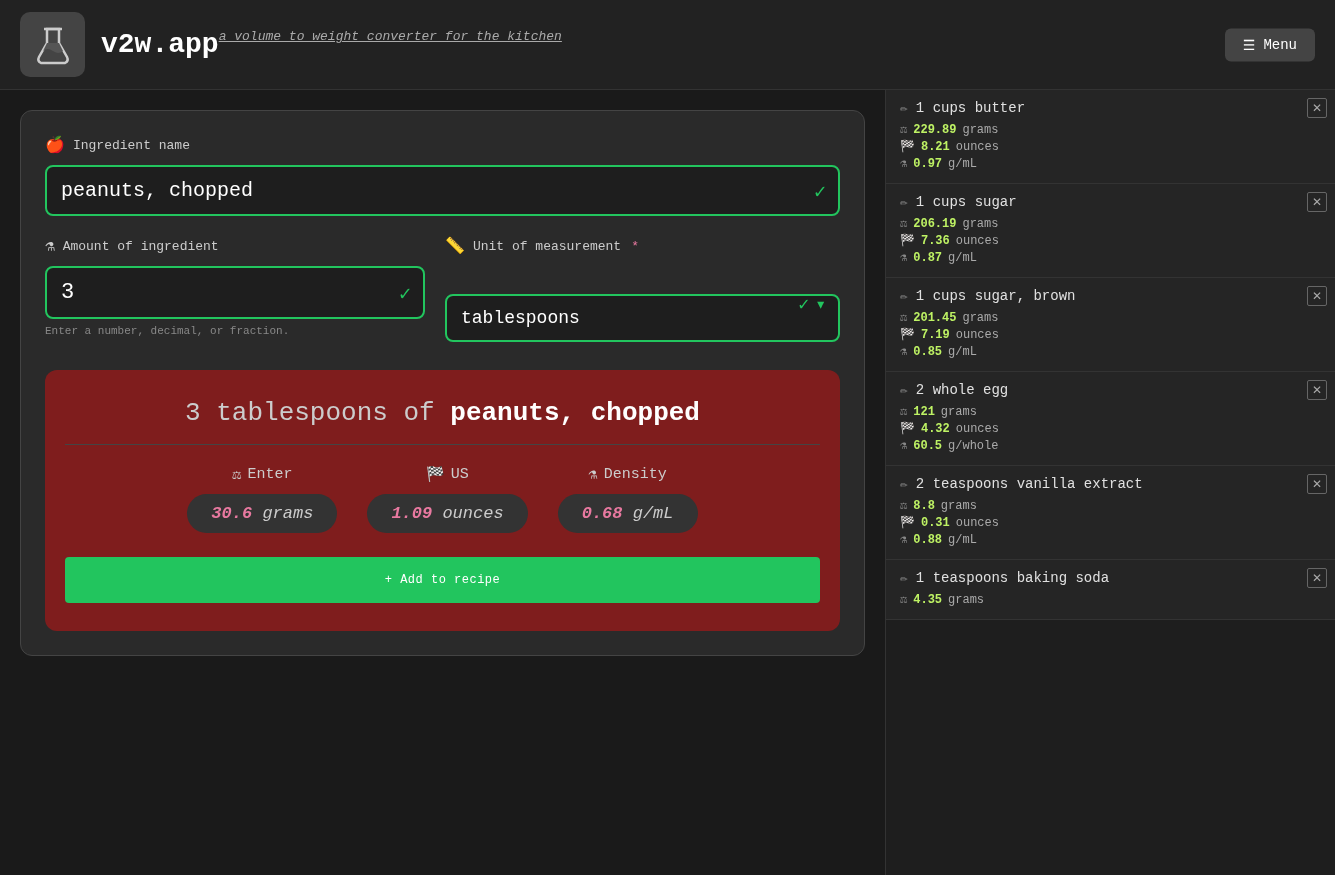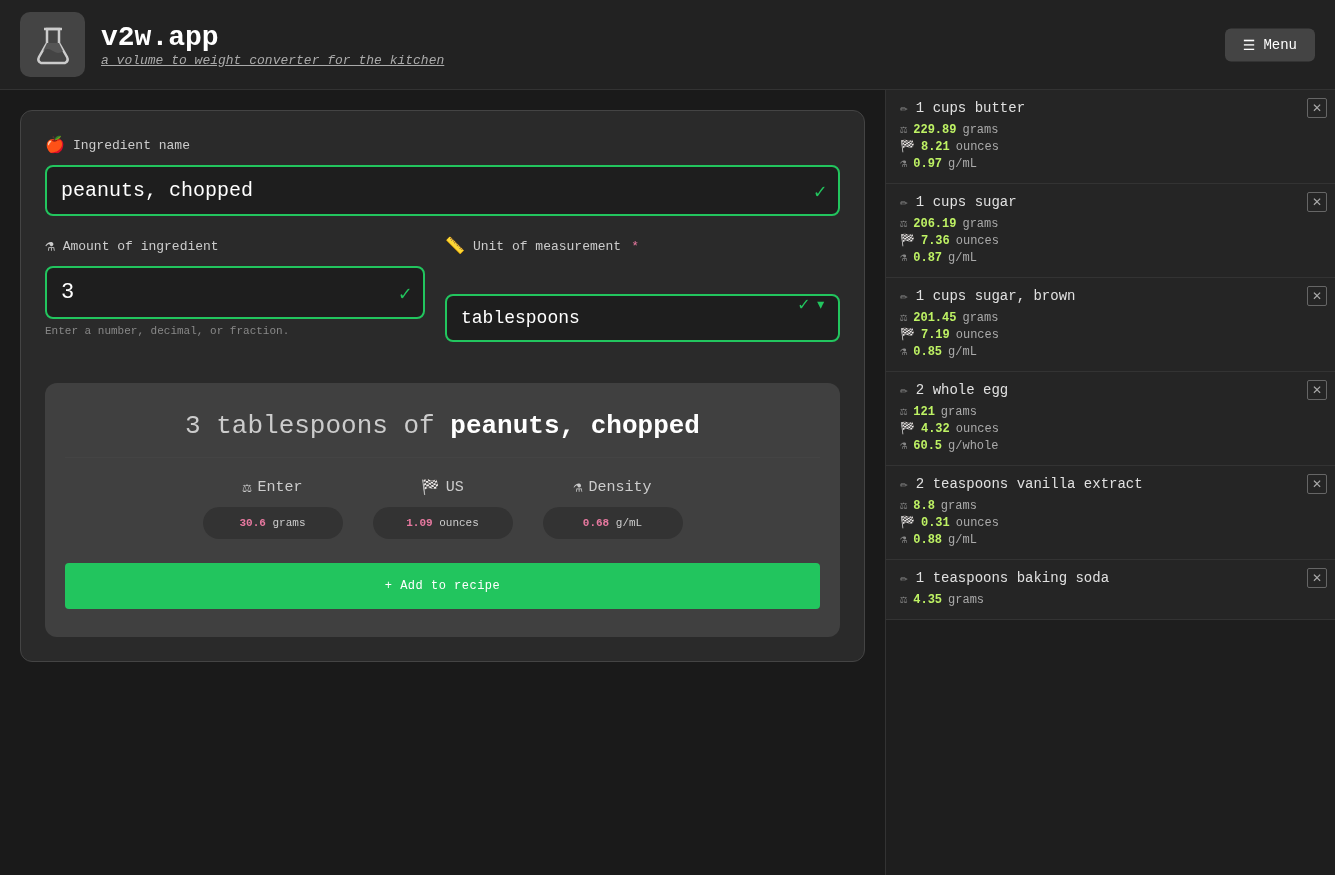--- a/index.html
+++ b/index.html
@@ -34,21 +34,21 @@
       margin-right: 16px;
       flex-shrink: 0;
     }
     .header-logo svg {
       width: 40px;
       height: 40px;
       fill: #ccc;
     }
     .header-title {
       display: flex;
-      flex-direction: column;
+      flex-direction: row;
     }
     .header-title h1 {
       font-size: 28px;
       font-weight: bold;
       color: #fff;
       font-family: 'Courier New', Courier, monospace;
     }
     .header-title p {
       font-size: 13px;
       color: #aaa;
@@ -174,24 +174,24 @@
       display: flex;
       align-items: center;
       gap: 6px;
       color: #22c55e;
       font-size: 18px;
       pointer-events: none;
     }
 
     
     .result-card {
-      background: #404040;
+      background: #7f1d1d;
       border-radius: 12px;
       padding: 28px 20px;
-      margin-top: 41px;
+      margin-top: 28px;
       text-align: center;
     }
 
     .result-headline {
       font-size: 26px;
       color: #ccc;
       margin-bottom: 16px;
       font-family: 'Courier New', Courier, monospace;
       font-weight: normal;
     }
@@ -223,23 +223,24 @@
       display: flex;
       align-items: center;
       gap: 6px;
       font-size: 15px;
       color: #ccc;
     }
     .metric-value-pill {
       background: #333;
       border-radius: 30px;
       padding: 10px 24px;
-      font-size: 11px;
+      font-size: 17px;
       min-width: 140px;
       text-align: center;
+      font-style: italic;
     }
     .metric-value-pill .val-num {
       color: #e879a0;
       font-weight: bold;
     }
     .metric-value-pill .val-unit {
       color: #ccc;
     }
 
     .add-to-recipe-btn {

